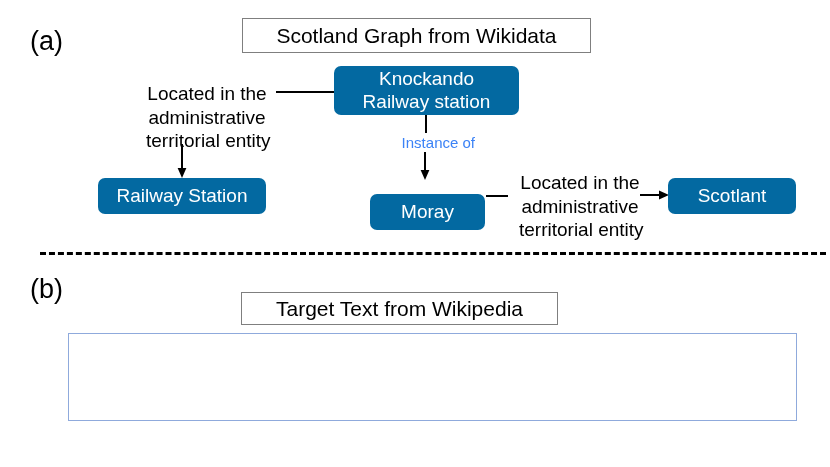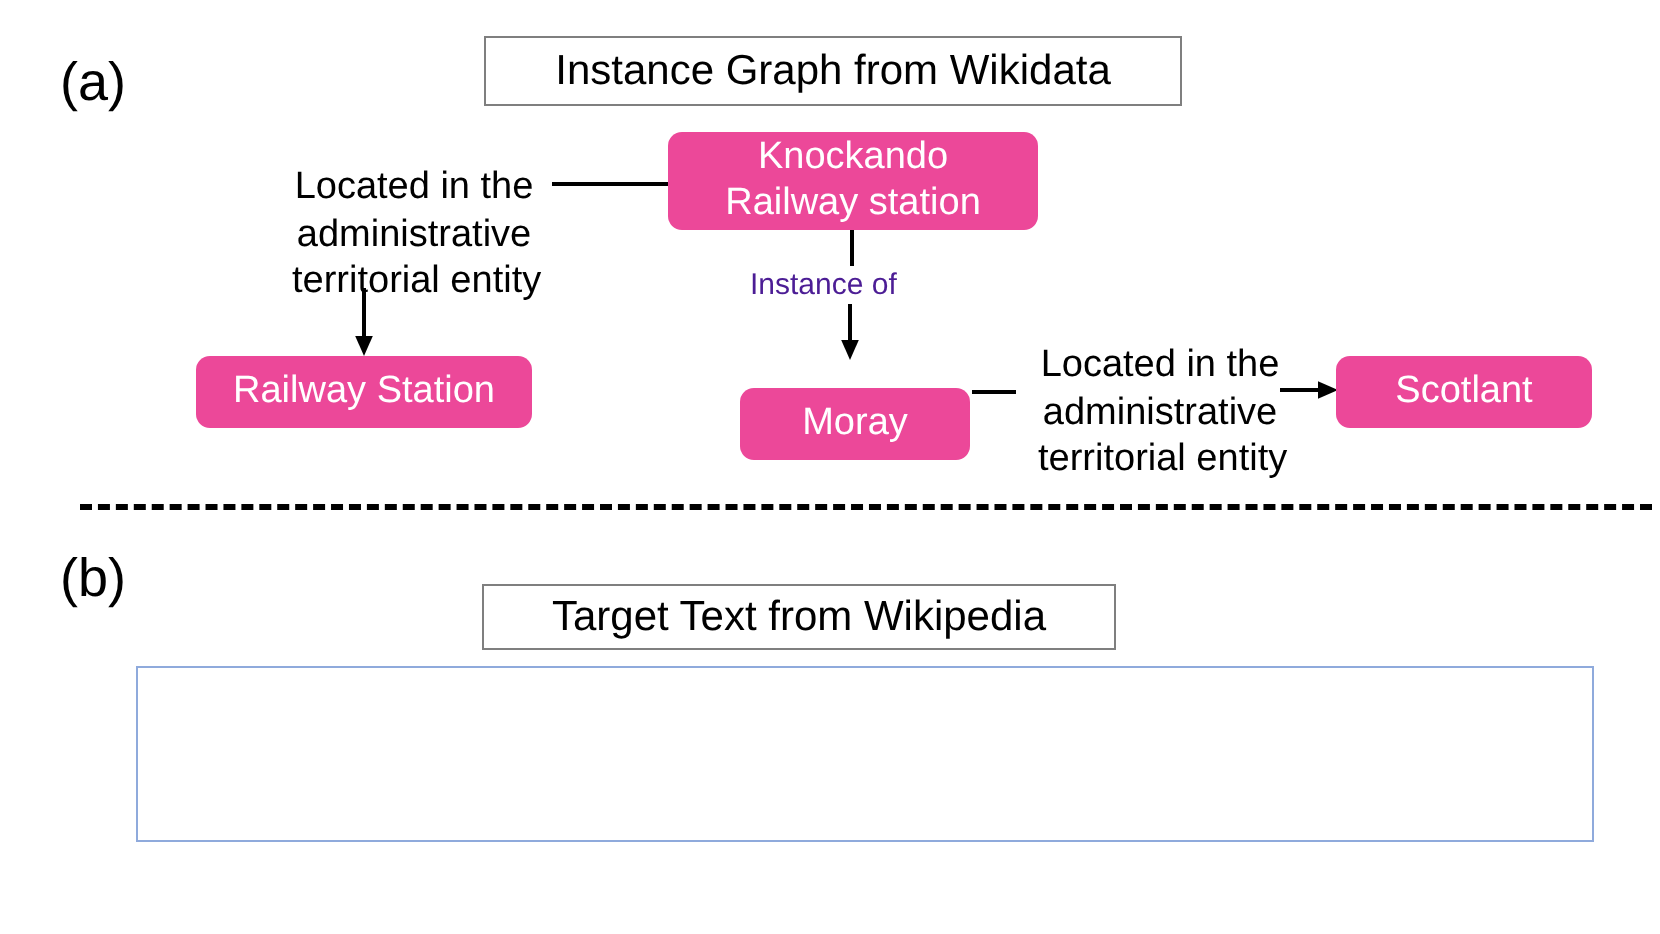--- a/index.html
+++ b/index.html
@@ -40,21 +40,21 @@
     align-items: center;
     justify-content: center;
     font-size: 21px;
     color: #000;
     white-space: nowrap;
     z-index: 5;
   }
 
   
   .node {
-    background: #ec4899;
+    background: #0369a1;
     border-radius: 7px;
     box-sizing: border-box;
     display: flex;
     align-items: center;
     justify-content: center;
     text-align: left;
     color: #ffffff;
     font-size: 19px;
     line-height: 1.18;
     z-index: 3;
@@ -64,22 +64,22 @@
   .edge-label {
     font-size: 19px;
     line-height: 1.24;
     color: #000;
     text-align: center;
     white-space: nowrap;
   }
   .edge-label-single {
     font-size: 15px;
     line-height: 1.2;
-    color: #4c1d95;
-    text-align: left;
+    color: #3b82f6;
+    text-align: right;
     white-space: nowrap;
   }
 
   
   .h-line {
     background: #000000;
     height: 2px;
   }
   .v-line {
     background: #000000;
@@ -113,21 +113,21 @@
     text-decoration: underline;
   }
 </style>
 </head>
 <body>
 
 <div id="figure">
 
   <div class="abs panel-letter" style="left:30px; top:28px;">(a)</div>
 
-  <div class="abs caption-box" style="left:242px; top:18px; width:349px; height:35px;">Instance Graph from Wikidata</div>
+  <div class="abs caption-box" style="left:242px; top:18px; width:349px; height:35px;">Scotland Graph from Wikidata</div>
 
   <div class="abs node" style="left:334px; top:66px; width:185px; height:49px; flex-direction:column;">
     <span>Knockando</span>
     <span>Railway station</span>
   </div>
 
   <div class="abs h-line" style="left:276px; top:91px; width:58px;"></div>
 
   <div class="abs edge-label" style="left:146px; top:82px; width:122px;">
     <div>Located in the</div>

